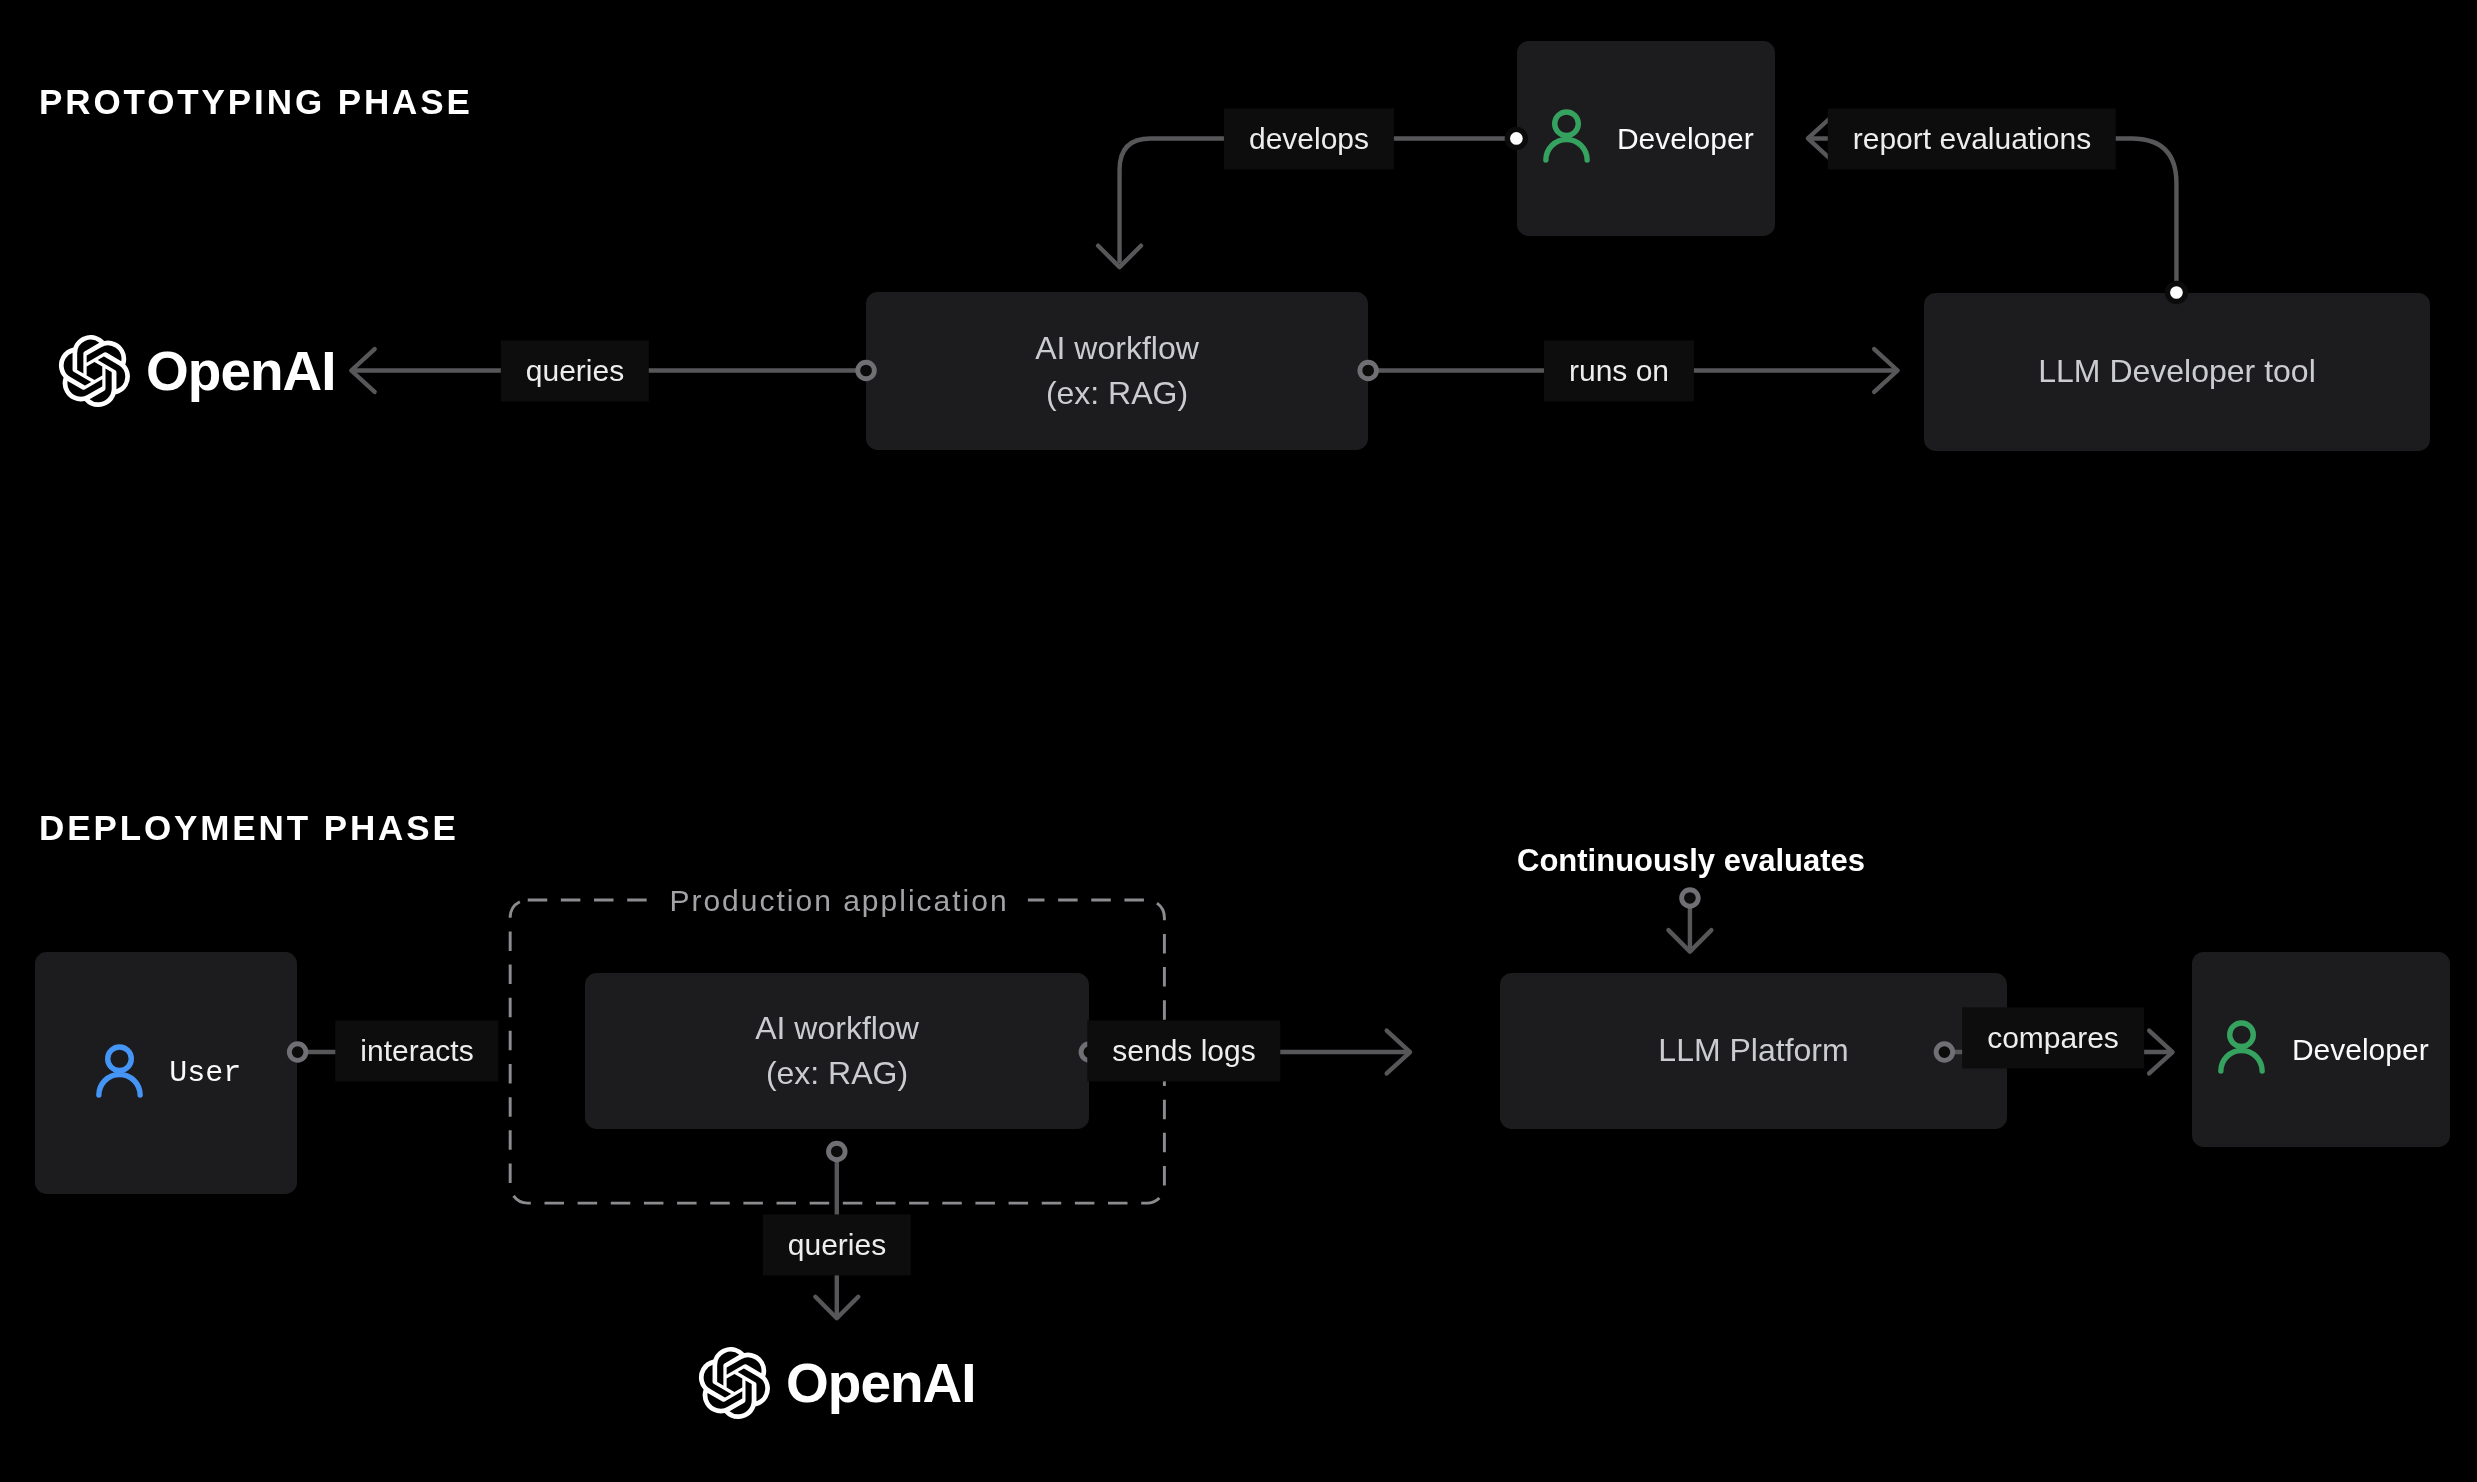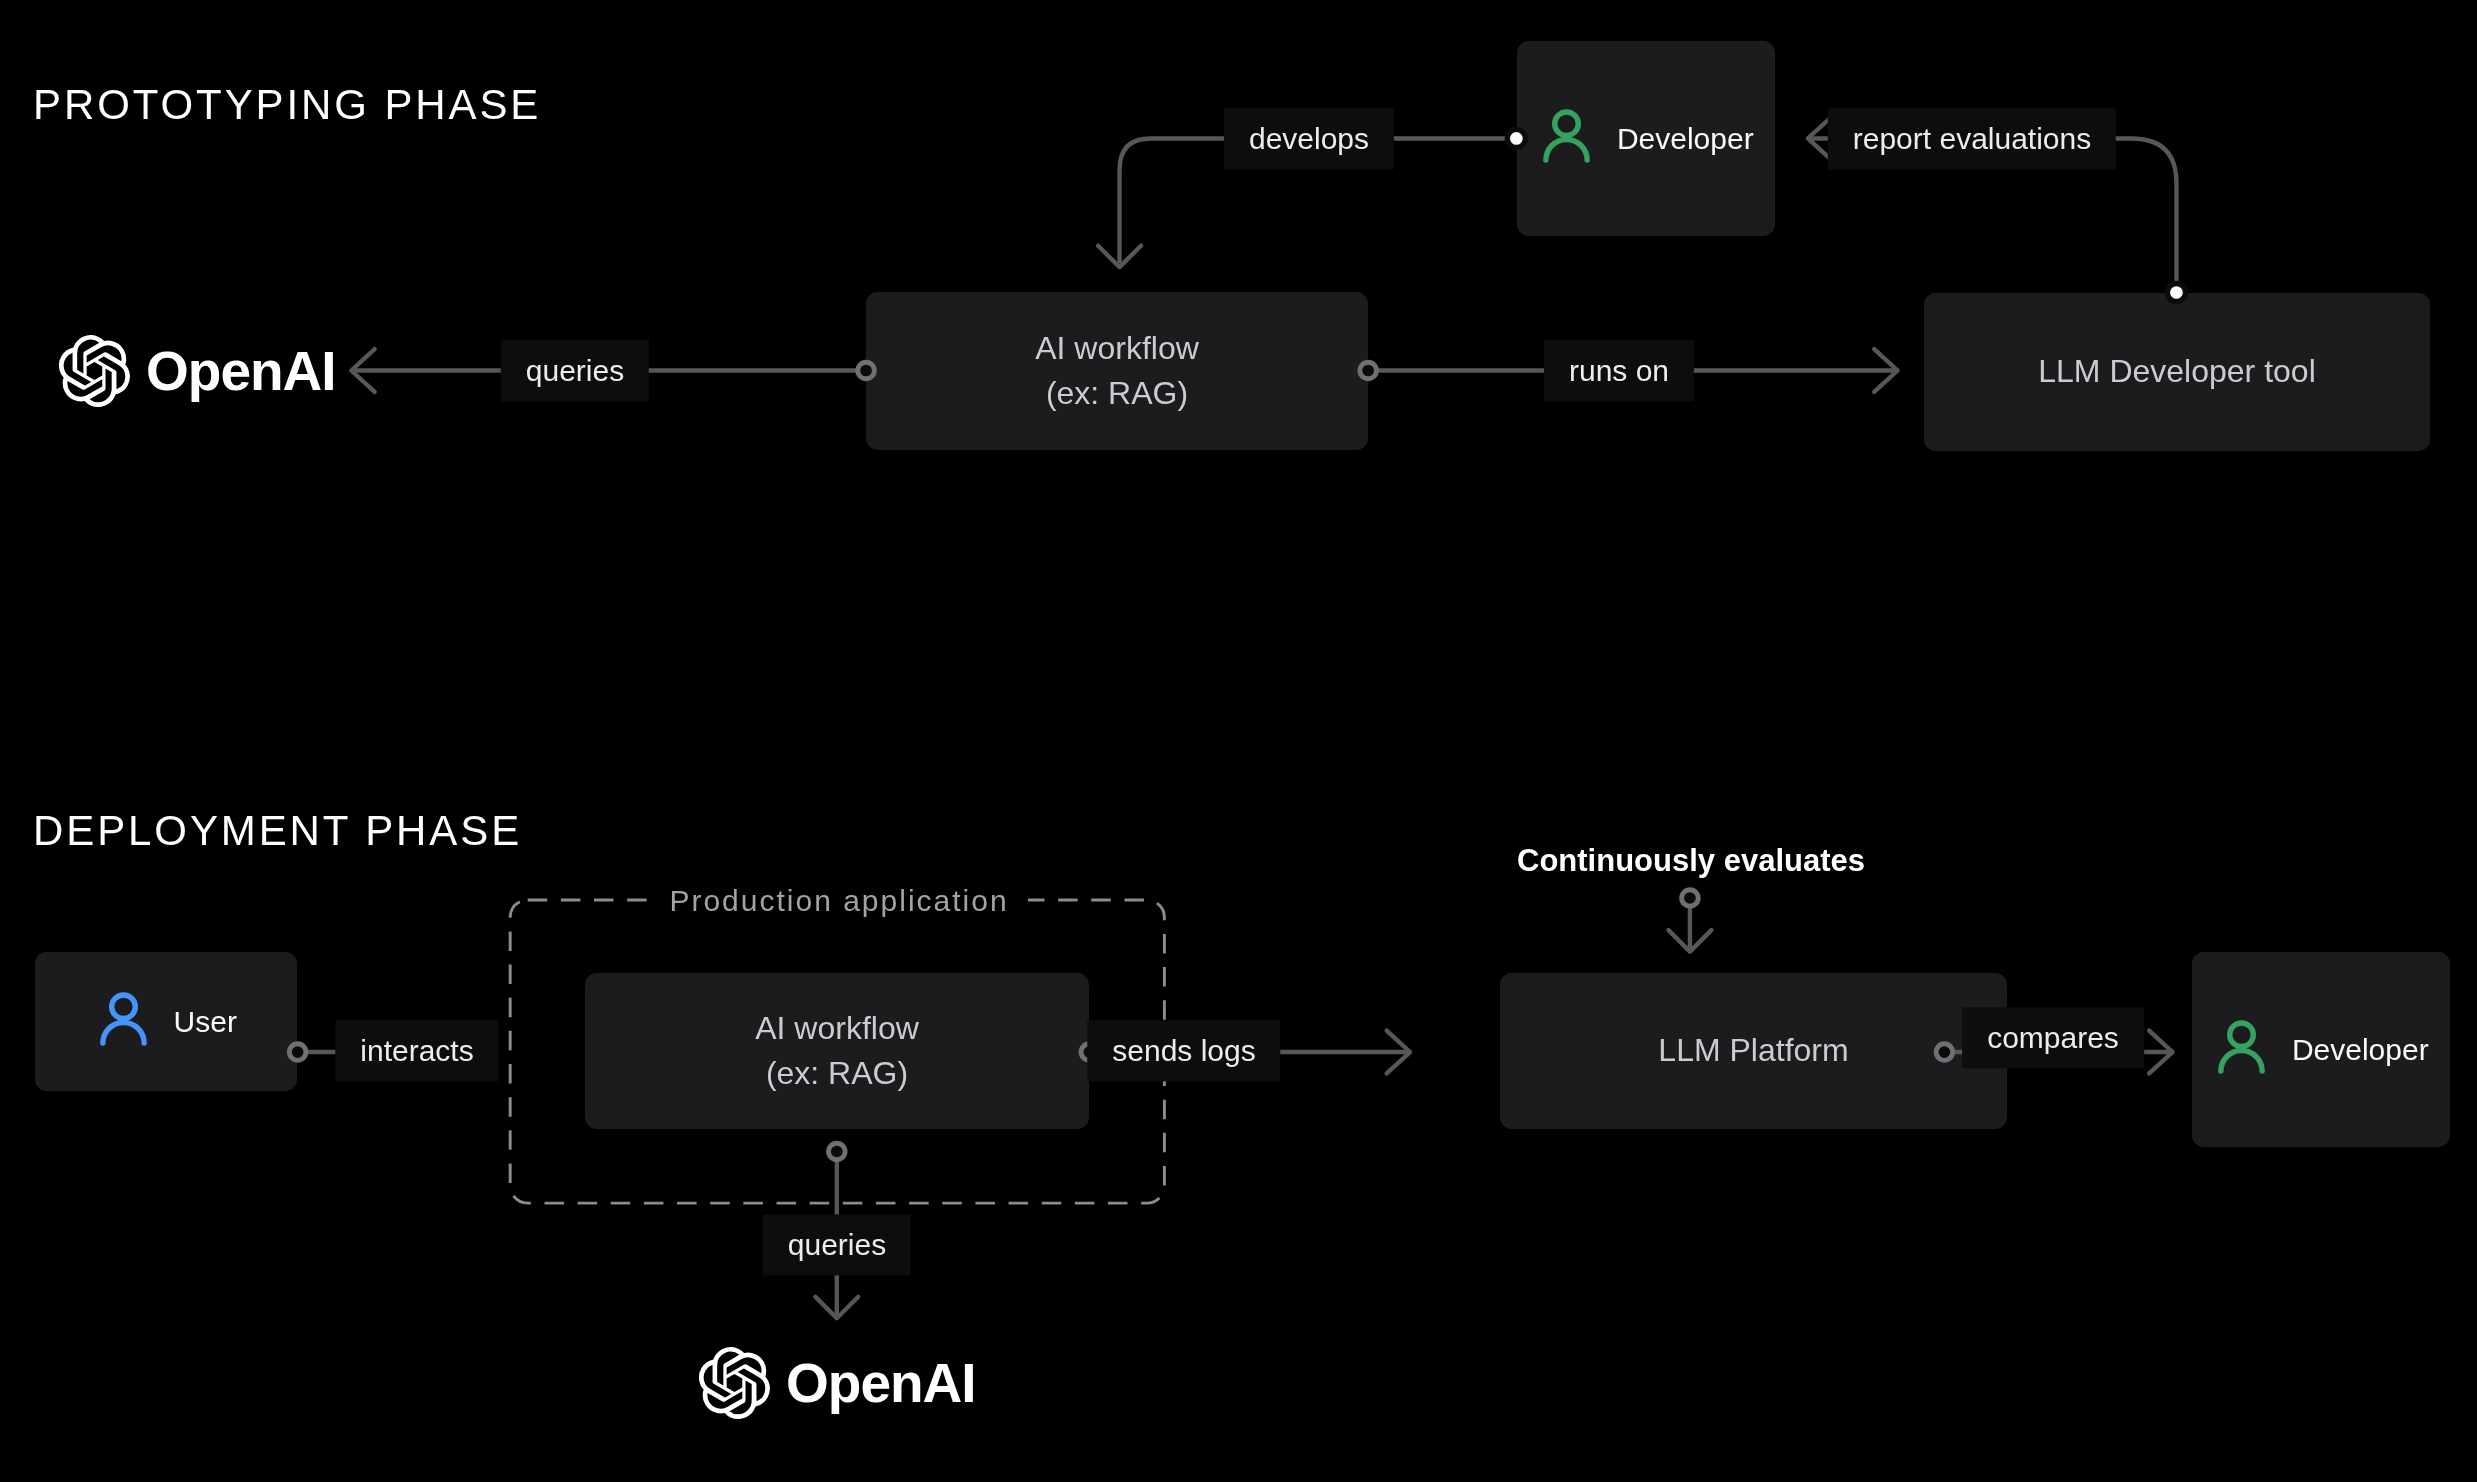--- a/index.html
+++ b/index.html
@@ -1,20 +1,20 @@
 <!DOCTYPE html>
 <html style="--background: #000000; --box-bg: #1c1c1e; --box-text: #cbcccf; --persona-text: #fafafa; --line: #57575a; --label-text: #ededee; --label-bg: #0d0d0d; --green: #35a25f; --blue: #4595f7; --dash: #8c8c90; --muted: #a2a2a7; --white: #ffffff;"><head>
 <meta charset="utf-8">
 <style>
   html,body{margin:0;padding:0;background:var(--background,#000);}
   body{width:2477px;height:1482px;font-family:"Liberation Sans",sans-serif;}
   .stage{position:relative;width:2477px;height:1482px;background:var(--background,#000);overflow:hidden;}
 
-  .phase-title{position:absolute;left:33px;z-index:3;color:var(--white,#fff);
-    font-size:42px;font-weight:400;letter-spacing:2.9px;line-height:1;white-space:nowrap;}
+  .phase-title{position:absolute;left:39px;z-index:3;color:var(--white,#fff);
+    font-size:35px;font-weight:700;letter-spacing:2.9px;line-height:1;white-space:nowrap;}
 
   .node{position:absolute;z-index:1;background:var(--box-bg,#1c1c1e);border-radius:11.7px;
     display:flex;align-items:center;justify-content:center;}
   .node .box-text{text-align:center;color:var(--box-text,#cbcccf);font-size:32px;line-height:1.42;}
   .node.persona{flex-direction:row;gap:21.5px;justify-content:center;}
   .persona-label{color:var(--persona-text,#fafafa);font-size:30px;line-height:1;}
   .icon-green{color:var(--green,#35a25f);}
   .icon-blue{color:var(--blue,#4595f7);}
 
   .canvas{position:absolute;left:0;top:0;z-index:2;pointer-events:none;}
@@ -64,21 +64,21 @@
     <div class="box-text">LLM Developer tool</div>
   </div>
 
   <div class="openai-logo" style="left:197px;top:371px;">
     <svg width="72" height="72" viewBox="0 0 24 24">
       <path fill="#ffffff" d="M22.2819 9.8211a5.9847 5.9847 0 0 0-.5157-4.9108 6.0462 6.0462 0 0 0-6.5098-2.9A6.0651 6.0651 0 0 0 4.9807 4.1818a5.9847 5.9847 0 0 0-3.9977 2.9 6.0462 6.0462 0 0 0 .7427 7.0966 5.98 5.98 0 0 0 .511 4.9107 6.051 6.051 0 0 0 6.5146 2.9001A5.9847 5.9847 0 0 0 13.2599 24a6.0557 6.0557 0 0 0 5.7718-4.2058 5.9894 5.9894 0 0 0 3.9977-2.9001 6.0557 6.0557 0 0 0-.7475-7.073zM13.2599 22.4301a4.4755 4.4755 0 0 1-2.8764-1.0408l.1419-.0804 4.7783-2.7582a.7948.7948 0 0 0 .3927-.6813v-6.7369l2.02 1.1686a.071.071 0 0 1 .038.0615v5.5826a4.504 4.504 0 0 1-4.4945 4.4849zm-9.6607-4.1254a4.4708 4.4708 0 0 1-.5346-3.0137l.142.0852 4.783 2.7582a.7712.7712 0 0 0 .7806 0l5.8428-3.3685v2.3324a.0804.0804 0 0 1-.0332.0615L9.74 19.9502a4.4992 4.4992 0 0 1-6.1408-1.6464zM2.3408 7.8956a4.485 4.485 0 0 1 2.3655-1.9728V11.6a.7664.7664 0 0 0 .3879.6765l5.8144 3.3543-2.0201 1.1685a.0757.0757 0 0 1-.071 0l-4.8303-2.7865A4.504 4.504 0 0 1 2.3408 7.8956zm16.5963 3.8558L13.1038 8.364 15.1192 7.2a.0757.0757 0 0 1 .071 0l4.8303 2.7913a4.4944 4.4944 0 0 1-.6765 8.1042v-5.6772a.79.79 0 0 0-.407-.667zm2.0107-3.0231l-.142-.0852-4.7735-2.7818a.7759.7759 0 0 0-.7854 0L9.409 9.2297V6.8974a.0662.0662 0 0 1 .0284-.0615l4.8303-2.7866a4.4992 4.4992 0 0 1 6.6802 4.66zM8.3065 12.863l-2.02-1.1638a.0804.0804 0 0 1-.038-.0567V6.0742a4.4992 4.4992 0 0 1 7.3757-3.4537l-.142.0805L8.704 5.459a.7948.7948 0 0 0-.3927.6813zm1.0976-2.3654l2.602-1.4998 2.6069 1.4998v2.9994l-2.5974 1.4997-2.6067-1.4997Z"></path>
     </svg>
     <span class="openai-word">OpenAI</span>
   </div>
 
-  <div class="node persona" style="left:35px;top:952px;width:262px;height:139px;">
+  <div class="node persona" style="left:35px;top:952px;width:262px;height:242px;font-family:Liberation Mono, monospace;">
     <svg class="icon-blue" width="57" height="59" viewBox="0 0 58 60">
       <circle cx="29" cy="15" r="12" fill="none" stroke="currentColor" stroke-width="5.5"></circle>
       <path d="M8 52 A21 21 0 0 1 50 52" fill="none" stroke="currentColor" stroke-width="5.5" stroke-linecap="round"></path>
     </svg>
     <div class="persona-label">User</div>
   </div>
 
   <div class="node" style="left:585px;top:973px;width:504px;height:156px;">
     <div class="box-text">
       <div>AI workflow</div>

